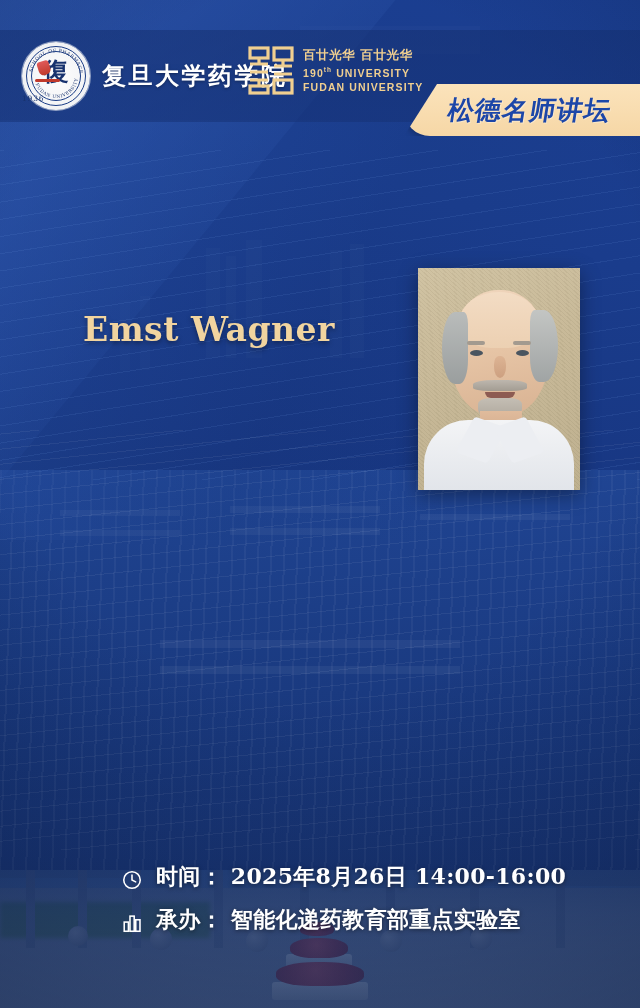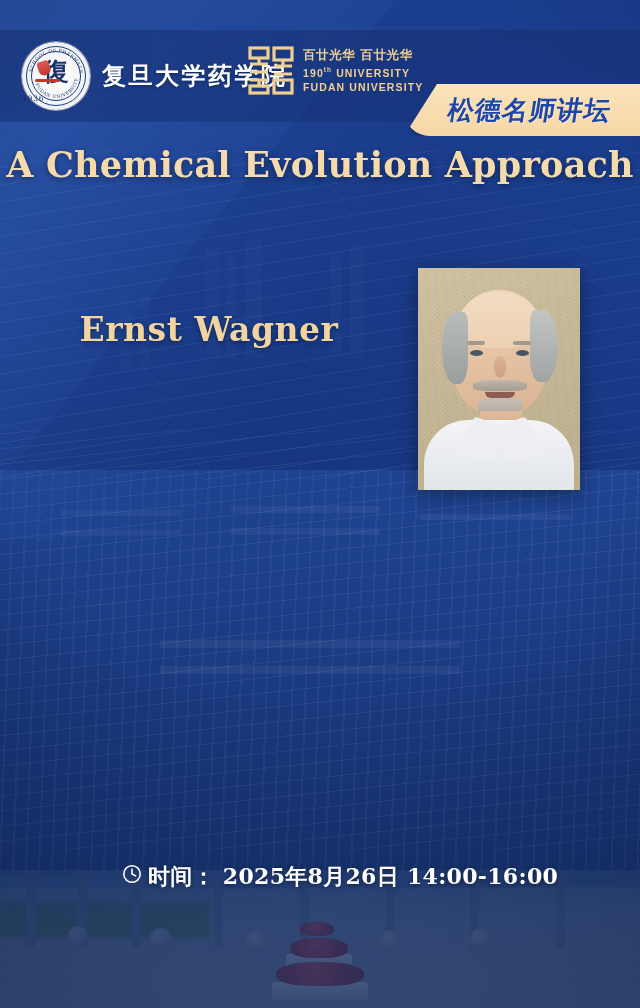--- a/index.html
+++ b/index.html
@@ -304,21 +304,21 @@
     font-family: "DejaVu Sans", "Liberation Sans", sans-serif;
   }
 
   
   .info {
     position: absolute; left: 0; top: 862px; width: 640px;
     display: flex; flex-direction: column; gap: 13px;
     align-items: center;
   }
   .info-row {
-    display: flex; align-items: flex-start; gap: 4px;
+    display: flex; align-items: flex-end; gap: 12px;
     width: 400px;
   }
   .info-row .ic {
     width: 24px; height: 24px; flex: 0 0 24px;
     display: flex; align-items: center; justify-content: center;
   }
   .info-row .ic svg { width: 22px; height: 22px; display: block; }
   .info-row .txt {
     color: #ffffff; font-size: 22px; font-weight: 700; white-space: nowrap;
     font-family: "DejaVu Serif", "Liberation Serif", serif;
@@ -431,25 +431,24 @@
         <div class="anniv-en2">FUDAN UNIVERSITY</div>
       </div>
     </div>
 
     <div class="ribbon">
       <div class="ribbon-text">松德名师讲坛</div>
     </div>
   </div>
 
   <div class="title">
-    <span class="l2">A Chemical Evolution Approach</span>
   </div>
 
   <div class="speaker">
-    <div class="name">Ernst Wagner</div>
+    <div class="name">Emst Wagner</div>
   </div>
 
   <div class="portrait">
     <div class="wall"></div>
     <div class="head"></div>
     <div class="fore"></div>
     <div class="hair-l"></div>
     <div class="hair-r"></div>
     <div class="brow l"></div>
     <div class="brow r"></div>
@@ -469,15 +468,25 @@
   <div class="info">
     <div class="info-row">
       <span class="ic">
         <svg viewBox="0 0 24 24" fill="none" stroke="#ffffff" stroke-width="1.7">
           <circle cx="12" cy="12" r="9"></circle>
           <path d="M12 6.6 V12 L16 14" stroke-linecap="round"></path>
         </svg>
       </span>
       <span class="txt">时间： 2025年8月26日 14:00-16:00</span>
     </div>
+    <div class="info-row">
+      <span class="ic">
+        <svg viewBox="0 0 24 24" fill="none" stroke="#ffffff" stroke-width="1.7">
+          <rect x="3.5" y="11" width="4.6" height="10"></rect>
+          <rect x="9.8" y="4.5" width="4.6" height="16.5"></rect>
+          <rect x="16.1" y="8.5" width="4.6" height="12.5"></rect>
+        </svg>
+      </span>
+      <span class="txt">承办： 智能化递药教育部重点实验室</span>
+    </div>
   </div>
 
 </div>
 
 </body></html>

